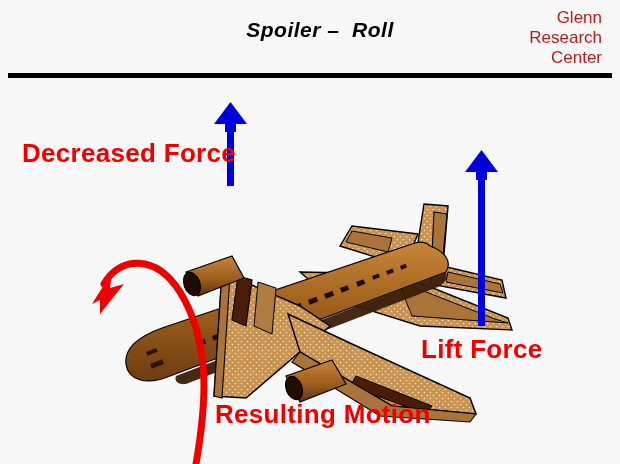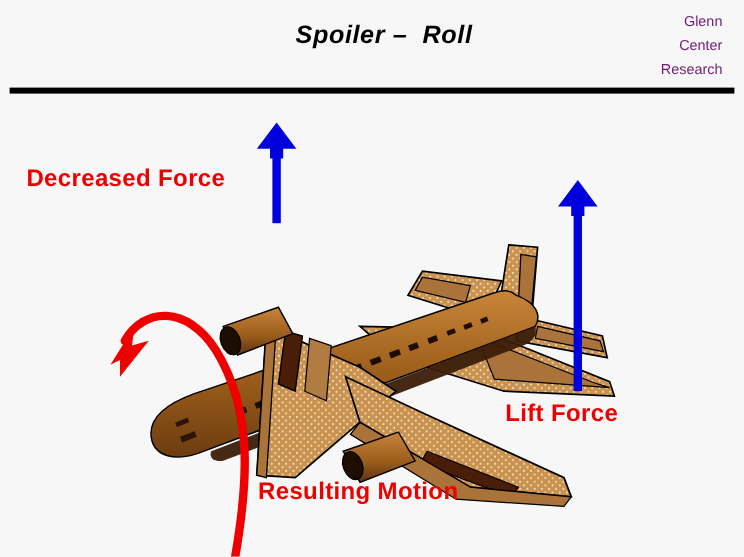--- a/index.html
+++ b/index.html
@@ -44,23 +44,23 @@
     font-style: italic;
     color: #000000;
     letter-spacing: 0.5px;
     white-space: pre;
   }
   #center-name {
     position: absolute;
     right: 18px; top: 8px;
     width: 130px;
     text-align: right;
-    font-size: 12px;
+    font-size: 17px;
     line-height: 20px;
-    color: #701a75;
+    color: #b91c1c;
   }
   #center-name div { display: block; }
   #header-rule {
     position: absolute;
     left: 8px; top: 73px;
     width: 604px;
     height: 5px;
     background: #000000;
   }
 
@@ -75,42 +75,42 @@
     display: block;
     width: 620px;
     height: 388px;
   }
 
   
   .annotation {
     position: absolute;
     color: #ee0000;
     font-weight: bold;
-    font-size: 20px;
+    font-size: 26px;
     white-space: pre;
     letter-spacing: 0.3px;
   }
   #label-decreased-force { left: 22px;  top: 138px; }
   #label-lift-force      { left: 421px; top: 334px; }
   #label-resulting-motion{ left: 215px; top: 399px; text-align: right; }
 </style>
 </head>
 <body>
 
 <div id="slide">
 
   <div id="header">
 
 
     <div id="title">Spoiler –  Roll</div>
 
     <div id="center-name">
       <div>Glenn</div>
+      <div>Research</div>
       <div>Center</div>
-      <div>Research</div>
     </div>
 
     <div id="header-rule"></div>
   </div>
 
   <div id="diagram">
     <svg viewBox="0 0 620 388">
       <defs>
 
         <pattern id="stipple" width="6" height="6" patternUnits="userSpaceOnUse">

